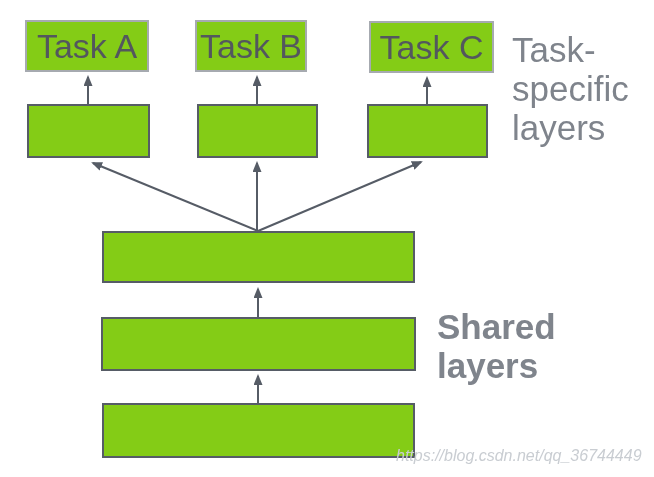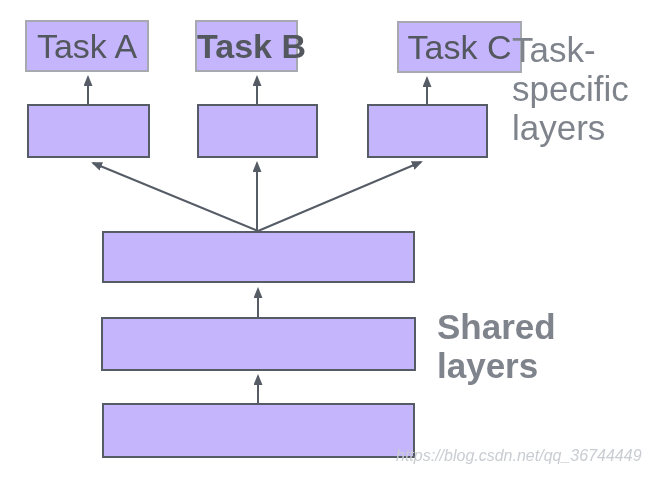--- a/index.html
+++ b/index.html
@@ -11,21 +11,21 @@
   .canvas {
     position: relative;
     width: 654px;
     height: 477px;
     background: #ffffff;
     overflow: hidden;
   }
   .box {
     position: absolute;
     box-sizing: border-box;
-    background: #c4b5fd;
+    background: #84cc16;
   }
   .task-box {
     border: 2px solid #a6aab0;
     color: #53575e;
     font-size: 34px;
     line-height: 48px;
     text-align: center;
     white-space: nowrap;
     overflow: visible;
   }
@@ -56,22 +56,22 @@
     stroke-width: 2;
     fill: none;
   }
 </style>
 </head>
 <body>
 
 <div class="canvas">
 
   <div class="box task-box" style="left:25px; top:20px; width:124px; height:52px;">Task A</div>
-  <div class="box task-box" style="left:195px; top:20px; width:103px; height:52px;font-weight:bold;">Task B</div>
-  <div class="box task-box" style="left:369px; top:21px; width:125px; height:52px;margin-left:28px;">Task C</div>
+  <div class="box task-box" style="left:195px; top:20px; width:112px; height:52px;">Task B</div>
+  <div class="box task-box" style="left:369px; top:21px; width:125px; height:52px;">Task C</div>
 
   <div class="box layer-box" style="left:27px; top:104px; width:123px; height:54px;"></div>
   <div class="box layer-box" style="left:197px; top:104px; width:121px; height:54px;"></div>
   <div class="box layer-box" style="left:367px; top:104px; width:121px; height:54px;"></div>
 
   <div class="box layer-box" style="left:102px; top:231px; width:313px; height:52px;"></div>
   <div class="box layer-box" style="left:101px; top:317px; width:315px; height:54px;"></div>
   <div class="box layer-box" style="left:102px; top:403px; width:313px; height:55px;"></div>
 
   <div class="side-label" style="left:512px; top:30px;">Task-

